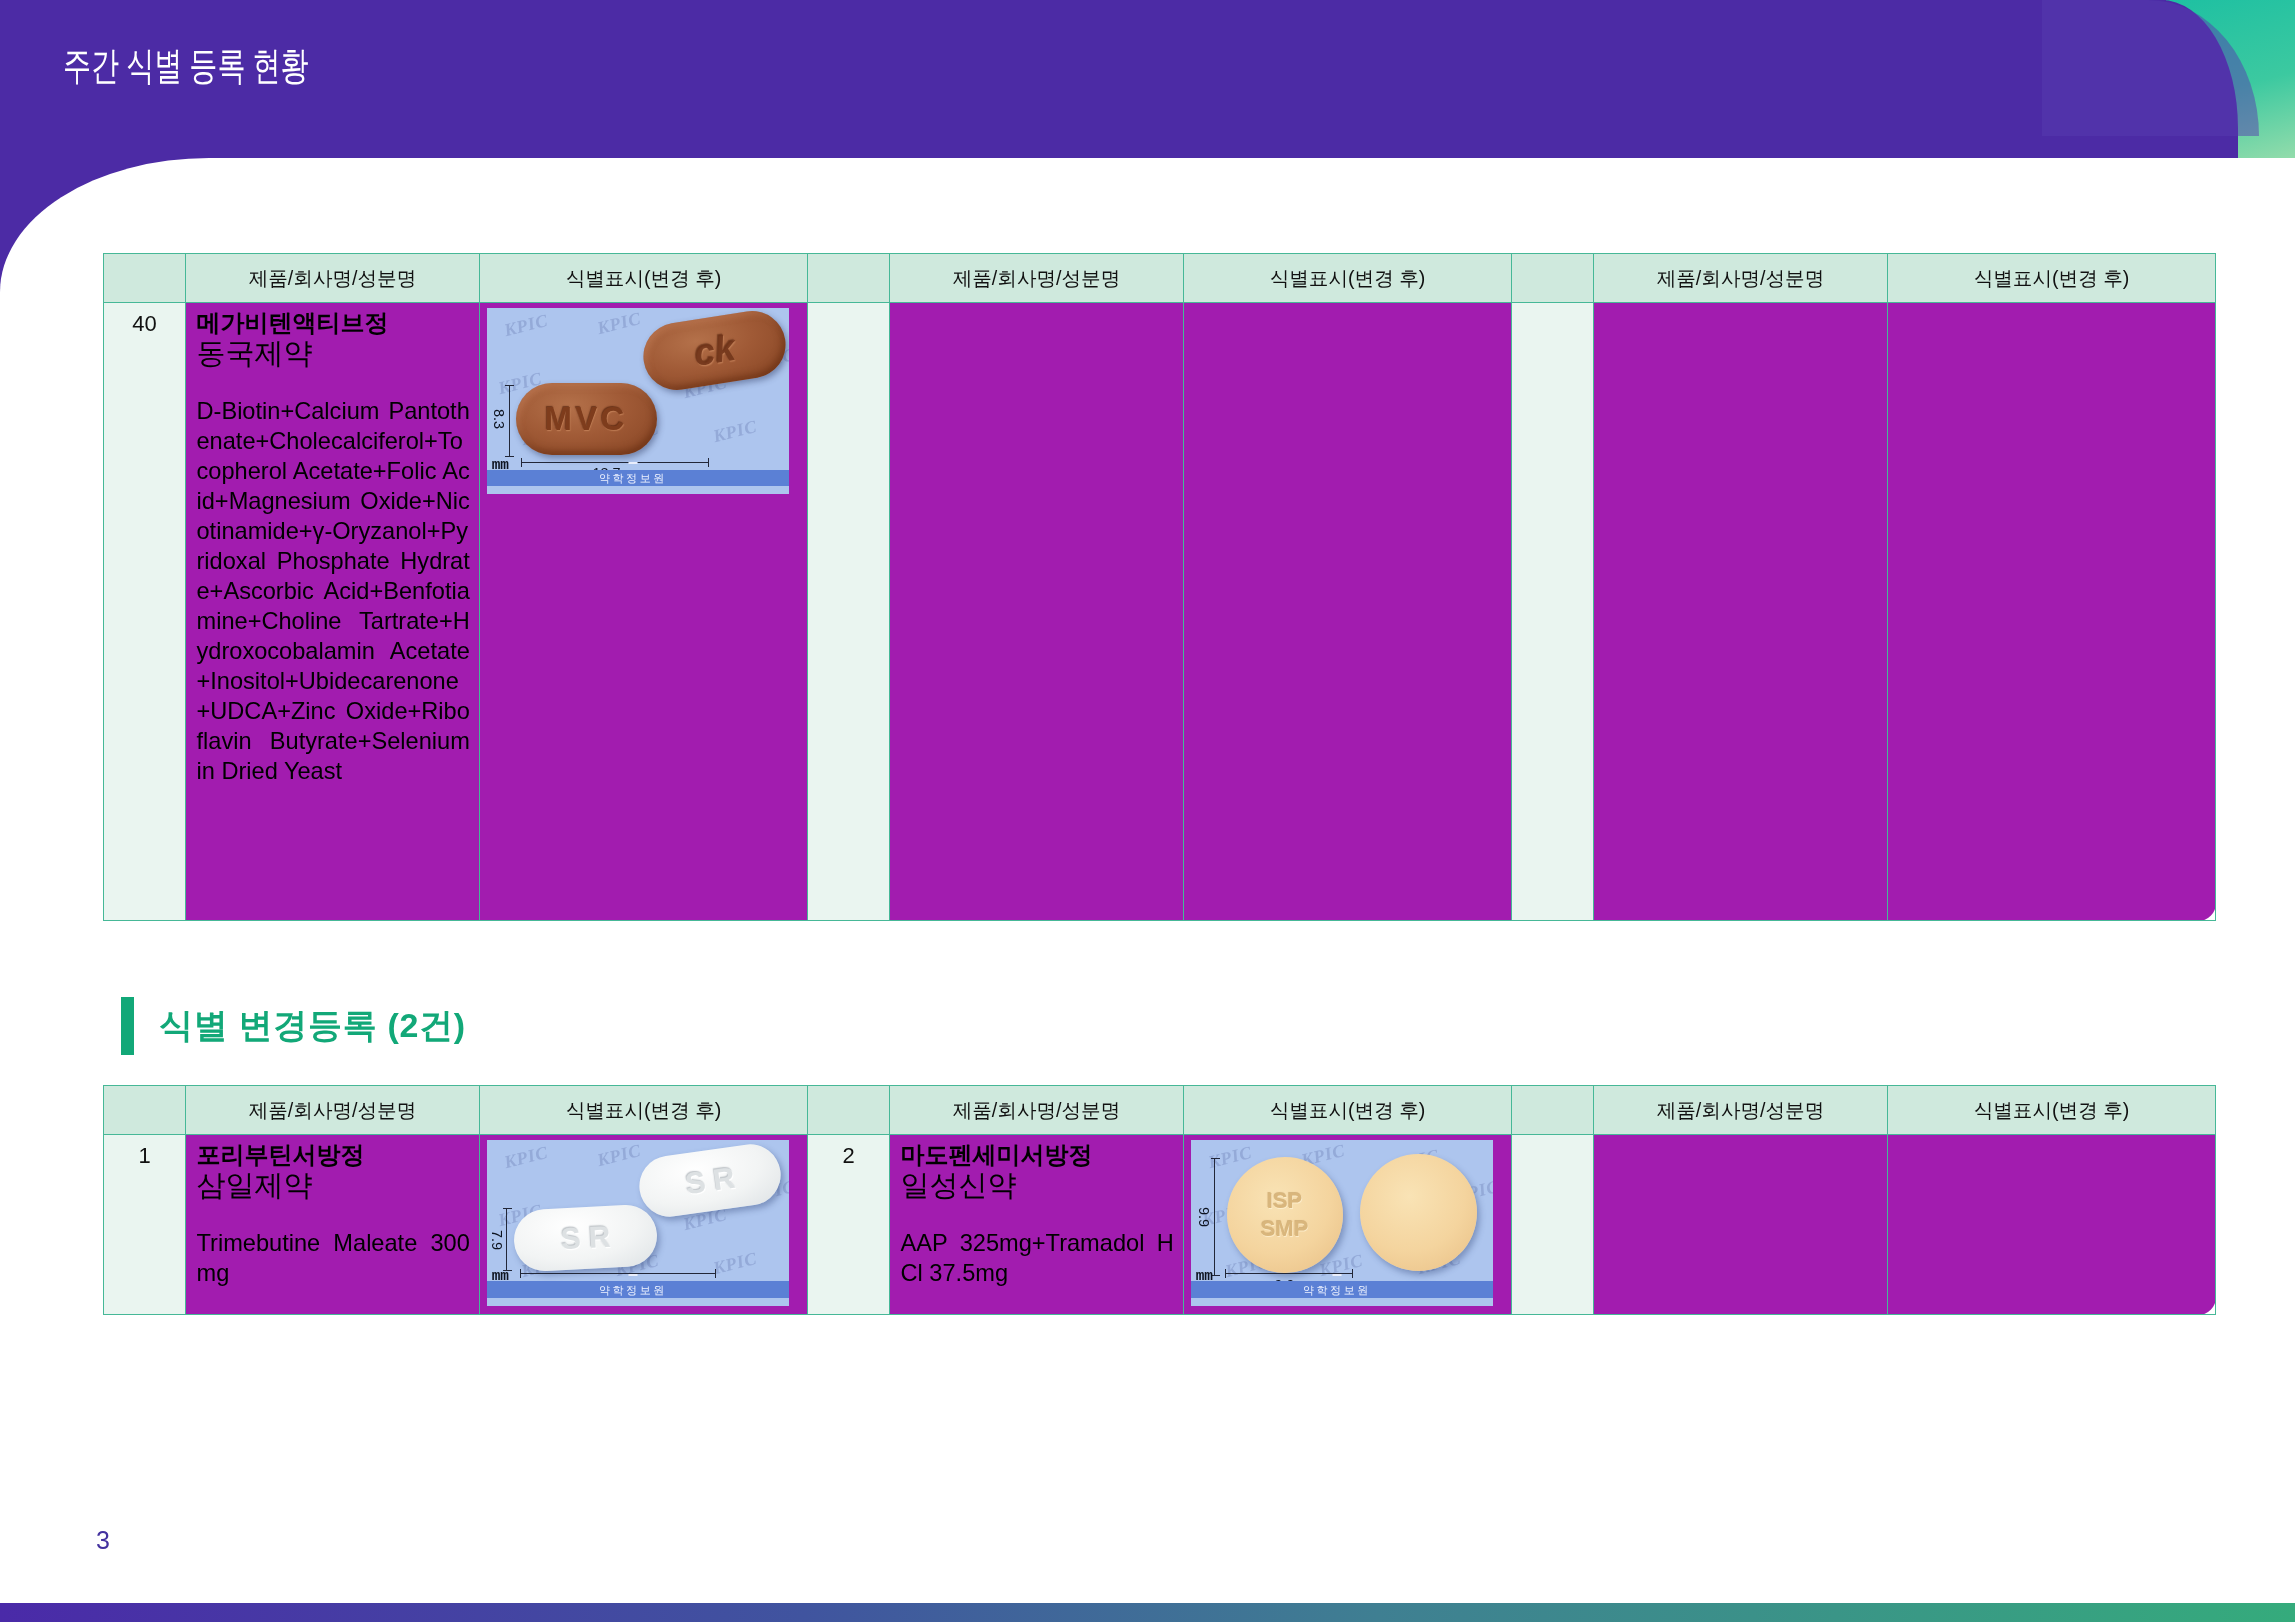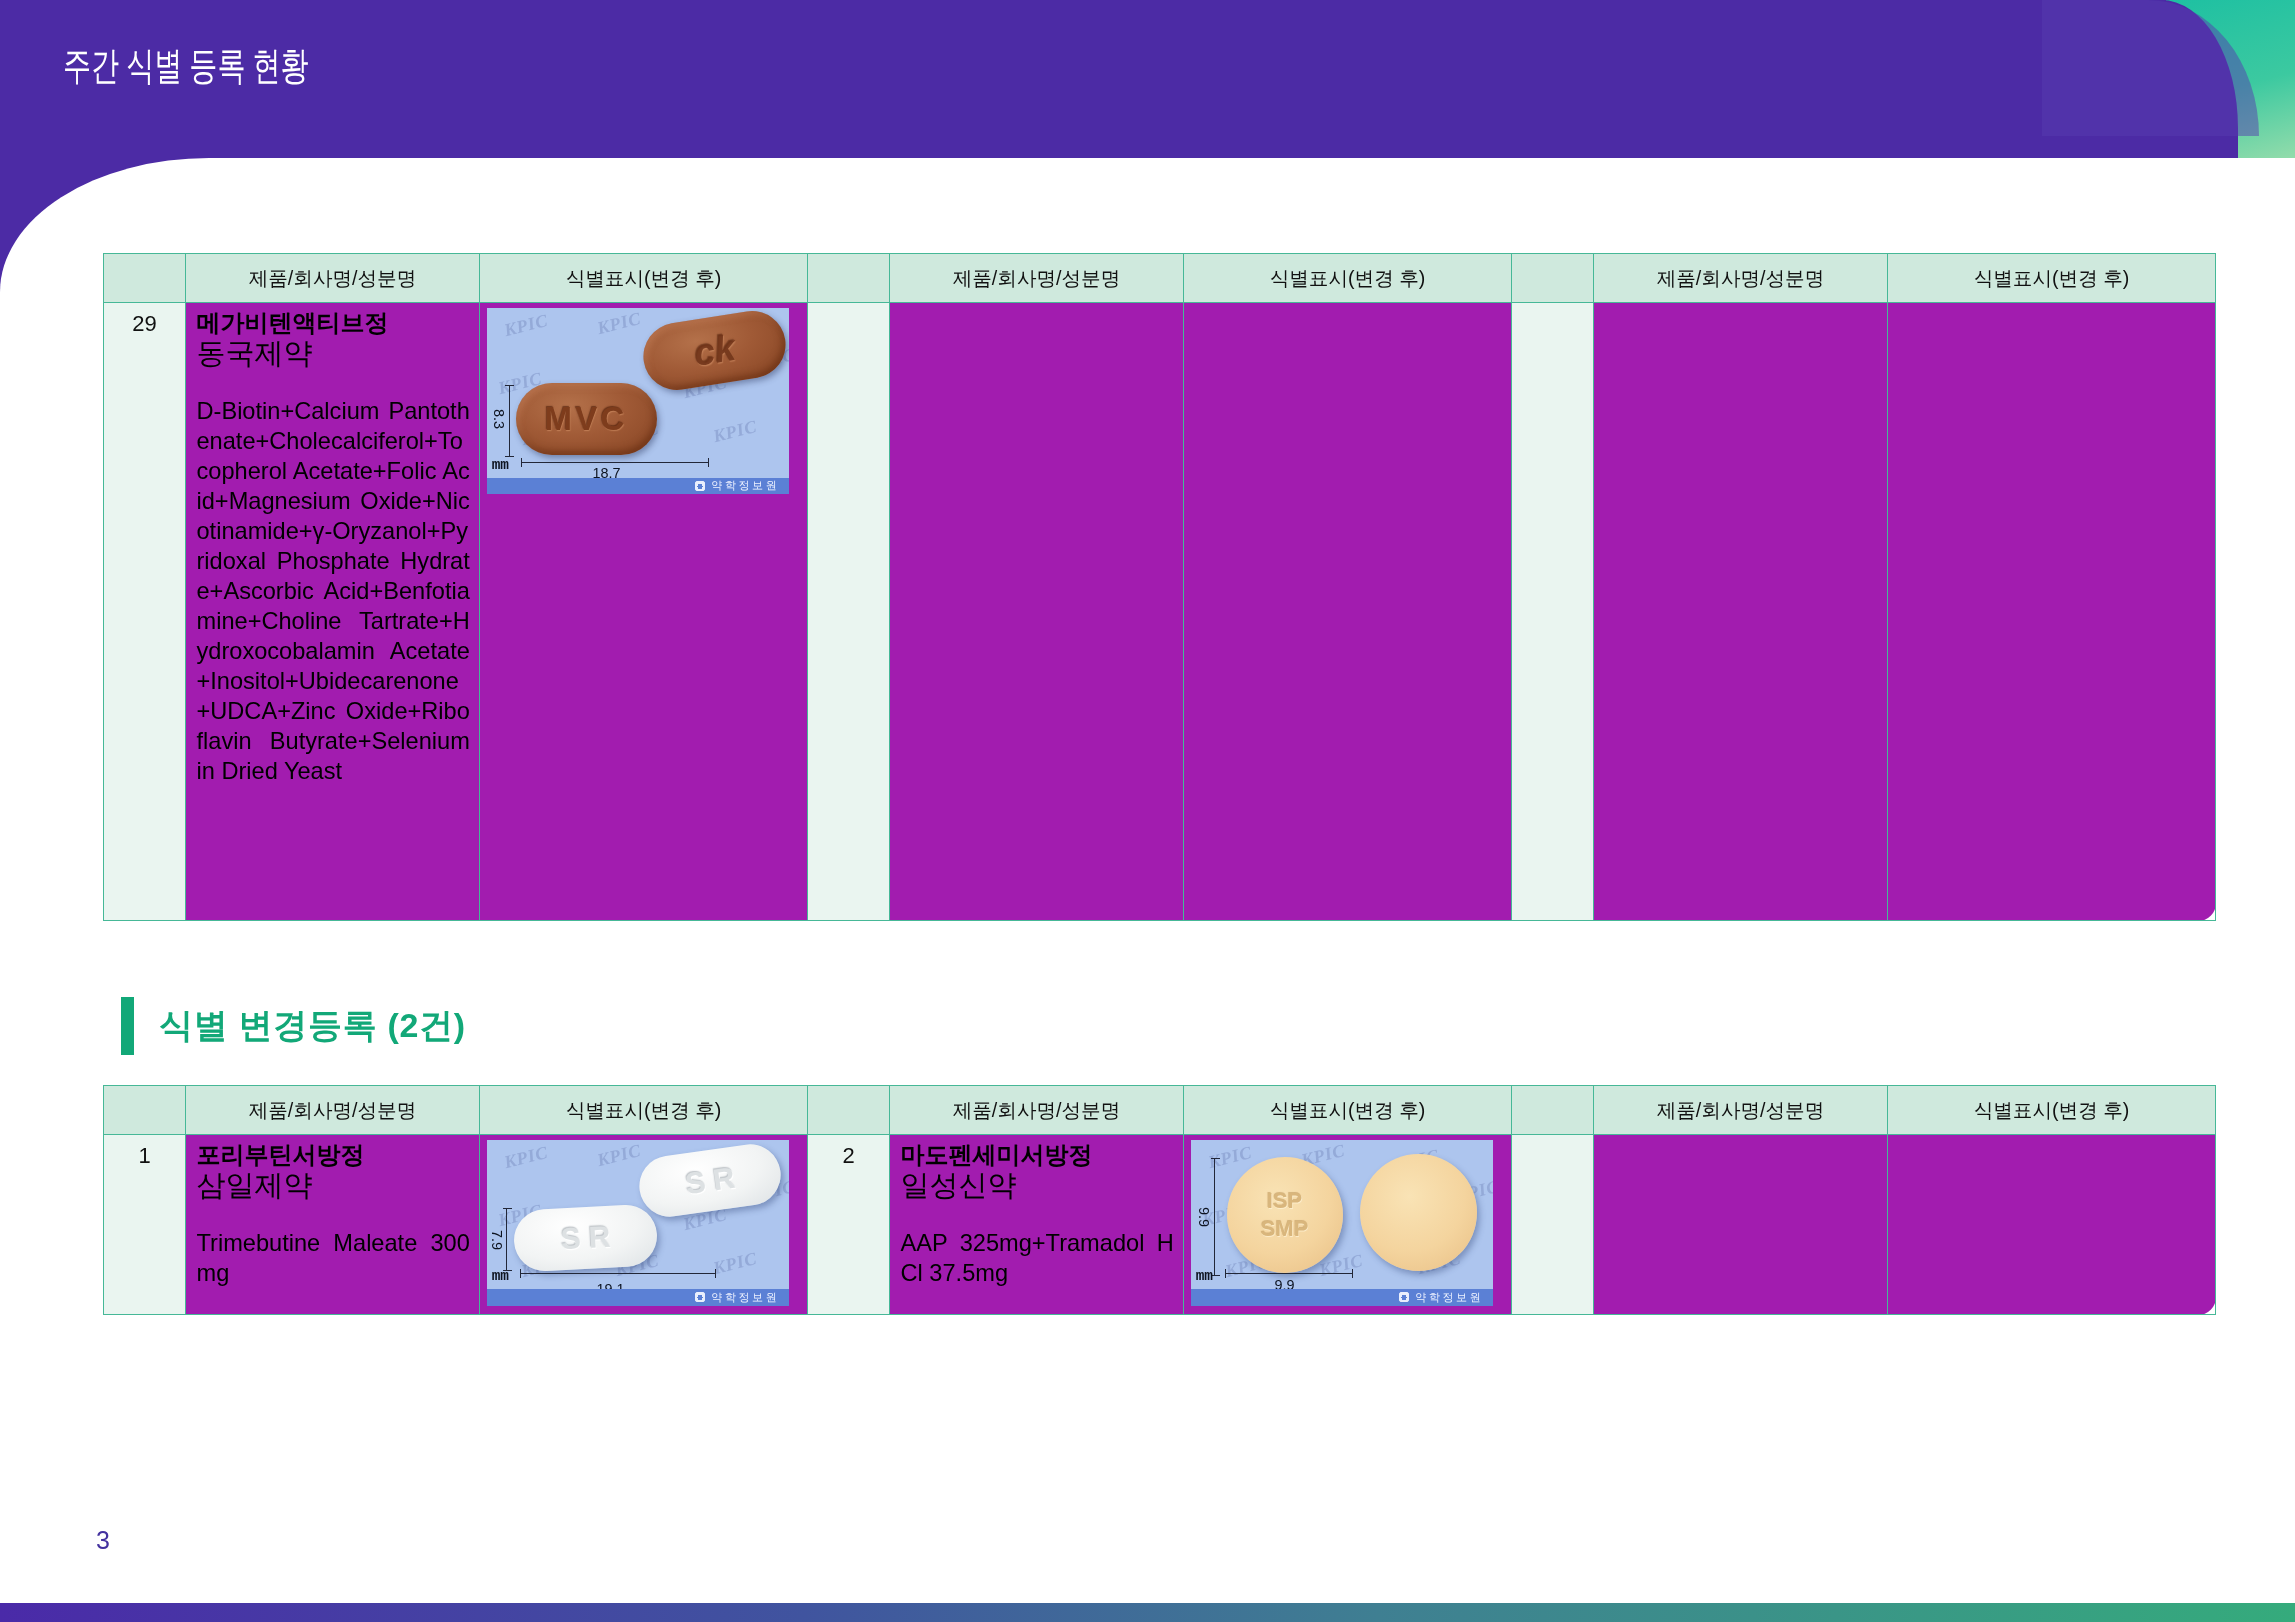--- a/index.html
+++ b/index.html
@@ -96,23 +96,23 @@
   .dim-rot{transform:rotate(90deg);transform-origin:center;}
   .dim-mm{position:absolute;font-family:"Liberation Mono","DejaVu Sans Mono",monospace;
           font-weight:700;font-size:14.4px;color:#0d1320;}
   .d1v{left:22px;top:77px;height:72px;}
   .d2v{left:19.6px;top:68px;height:63px;}
   .d3v{left:23.6px;top:18.3px;height:118px;}
   .d1h{left:34px;top:154px;width:188px;}
   .d2h{left:33px;top:133px;width:196px;}
   .d3h{left:34px;top:133px;width:128px;}
 
-  .pbar{position:absolute;left:0;right:0;bottom:0;background:#5b80d5;color:#eef2ff;
+  .pbar{position:absolute;left:0;right:0;bottom:8px;background:#5b80d5;color:#eef2ff;
         display:flex;align-items:center;justify-content:flex-end;gap:6.5px;
-        padding-right:9.2px;font-size:11px;letter-spacing:2.6px;}
+        padding-right:9.2px;font-size:11px;letter-spacing:2.6px;flex-direction:column;}
   .pimg-t1 .pbar{height:15.7px}
   .pimg-t2 .pbar{height:17px}
   .plogo{width:9.8px;height:9.8px;border-radius:2px;box-sizing:border-box;
          background:radial-gradient(circle at 50% 55%,#5b80d5 0 2.6px,#e9eefc 2.6px);
          border:0.7px solid #e9eefc;}
 
   
   .page-number{position:absolute;left:96px;top:1526px;font-size:25px;color:#43319f;}
   .bottom-bar{position:absolute;left:0;right:0;bottom:0;height:19.6px;
               background:linear-gradient(90deg,#4a2aa8 0%,#40549f 35%,#3f7f92 60%,#35ab7c 100%);}
@@ -150,21 +150,21 @@
         <th class="h-num"></th>
         <th>제품/회사명/성분명</th>
         <th>식별표시(변경 후)</th>
         <th class="h-num"></th>
         <th>제품/회사명/성분명</th>
         <th>식별표시(변경 후)</th>
       </tr>
     </thead>
     <tbody>
       <tr>
-        <td class="num">29</td>
+        <td class="num">40</td>
         <td class="info">
           <div class="prod-name">메가비텐액티브정</div>
           <div class="company">동국제약</div>
           <div class="ingredient">D-Biotin+Calcium Pantothenate+Cholecalciferol+Tocopherol Acetate+Folic Acid+Magnesium Oxide+Nicotinamide+γ-Oryzanol+Pyridoxal Phosphate Hydrate+Ascorbic Acid+Benfotiamine+Choline Tartrate+Hydroxocobalamin Acetate+Inositol+Ubidecarenone+UDCA+Zinc Oxide+Riboflavin Butyrate+Selenium in Dried Yeast</div>
         </td>
         <td class="imgcell">
           <div class="pimg pimg-t1">
             <span class="wm w1">KPIC</span>
             <span class="wm w2">KPIC</span>
             <span class="wm w3">KPIC</span>

